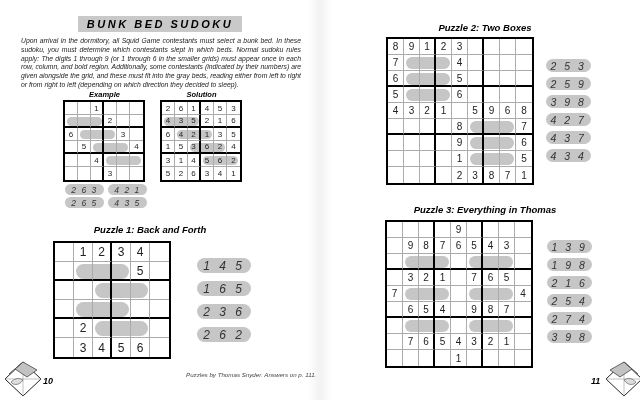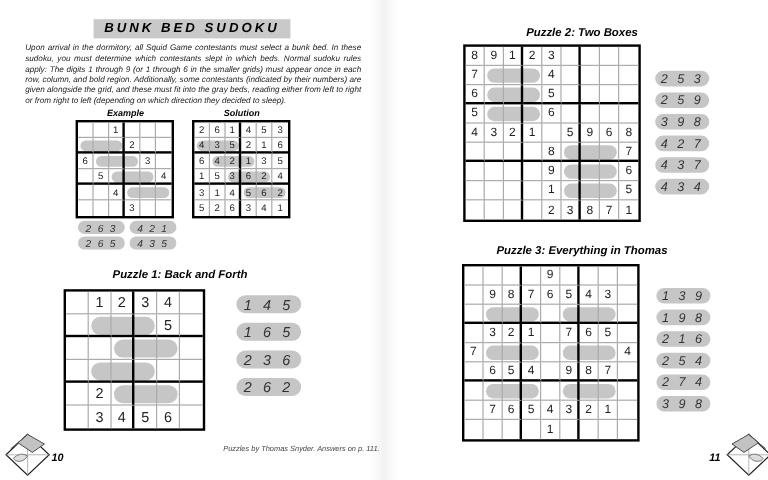--- a/index.html
+++ b/index.html
@@ -182,21 +182,21 @@
         <div class="cell" style="left: 76px; top: 76px; width: 19px; height: 19px; font-size: 12px;"></div>
         <div class="cell no-r" style="left: 95px; top: 76px; width: 19px; height: 19px; font-size: 12px;"></div>
         <div class="cell no-b" style="left: 0px; top: 95px; width: 19px; height: 19px; font-size: 12px;"></div>
         <div class="cell no-b" style="left: 19px; top: 95px; width: 19px; height: 19px; font-size: 12px;">3</div>
         <div class="cell bdr no-b" style="left: 38px; top: 95px; width: 19px; height: 19px; font-size: 12px;">4</div>
         <div class="cell no-b" style="left: 57px; top: 95px; width: 19px; height: 19px; font-size: 12px;">5</div>
         <div class="cell no-b" style="left: 76px; top: 95px; width: 19px; height: 19px; font-size: 12px;">6</div>
         <div class="cell no-r no-b" style="left: 95px; top: 95px; width: 19px; height: 19px; font-size: 12px;"></div>
       </div>
 
-    <div class="abs pills-col pills-p1" style="left:197px;top:246px;">
+    <div class="abs pills-col pills-p1" style="left:197px;top:258px;">
         <div class="pill">1 4 5</div>
         <div class="pill">1 6 5</div>
         <div class="pill">2 3 6</div>
         <div class="pill">2 6 2</div>
       </div>
 
     <div class="abs footer-credit" style="left:186px;top:371px;">Puzzles by Thomas Snyder. Answers on p. 111.</div>
 
     <div class="abs logo" style="left:3px;top:360px;">
       <svg width="40" height="38" viewBox="0 0 40 38">

